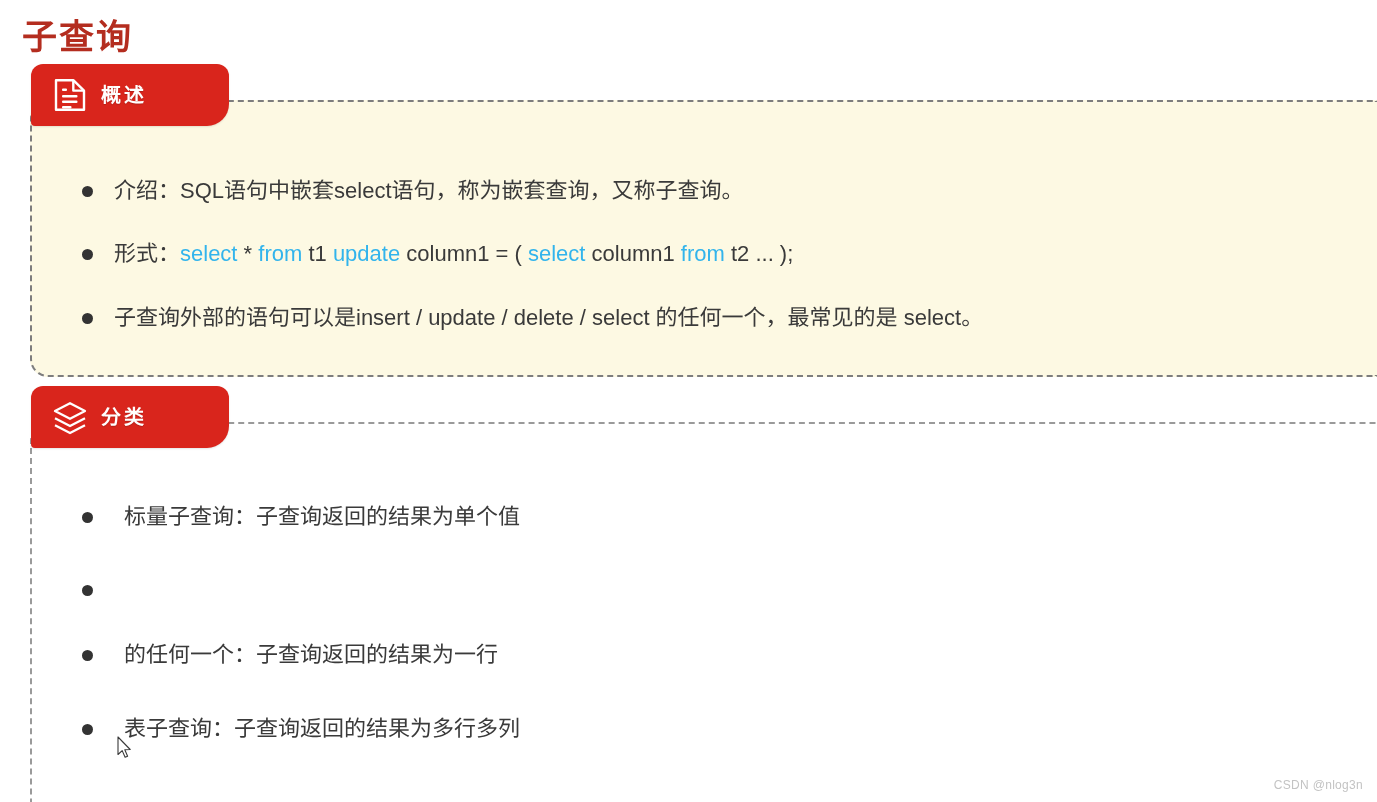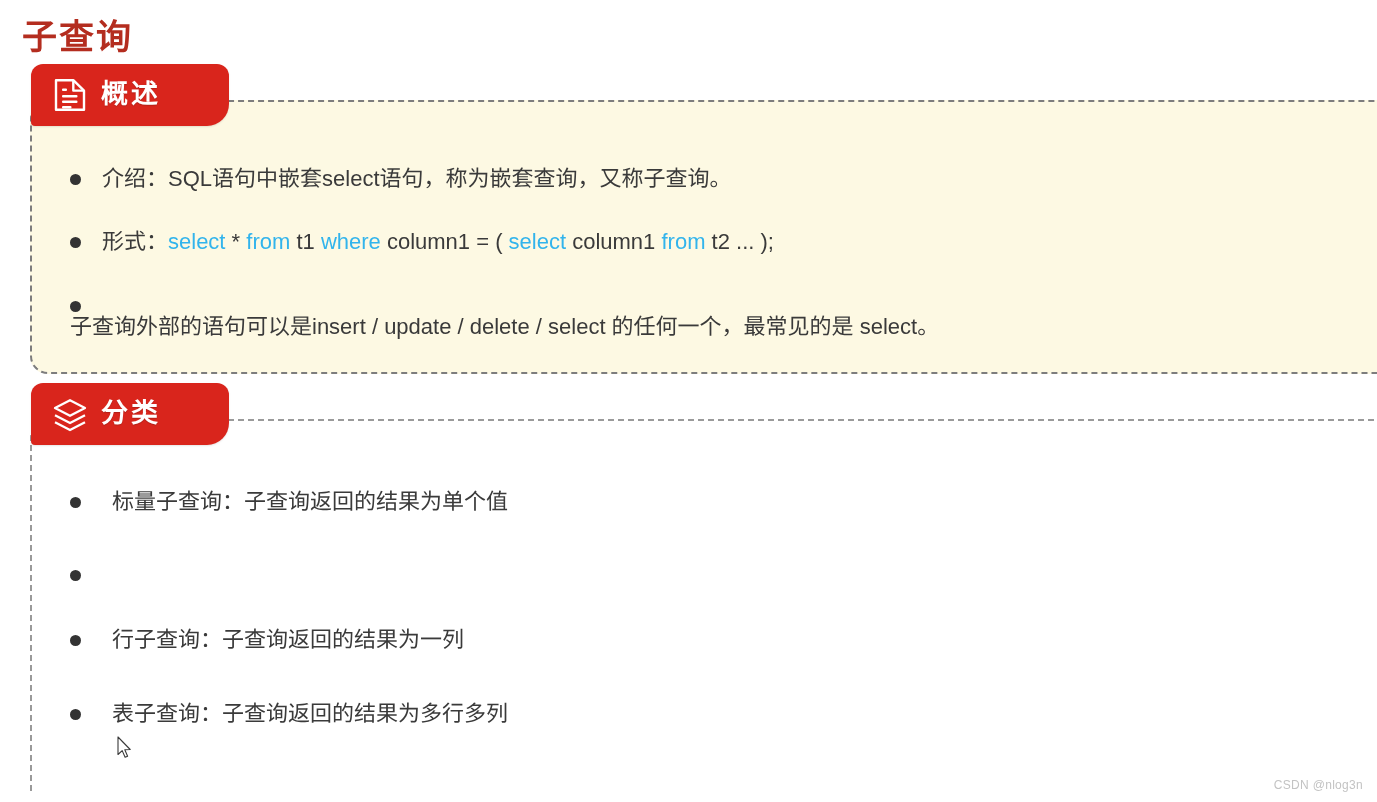--- a/index.html
+++ b/index.html
@@ -61,37 +61,37 @@
     background: #d9251c;
     color: #ffffff;
     border-radius: 12px 12px 22px 4px;
     padding: 11px 30px 11px 22px;
     height: 62px;
     box-shadow: 0 1px 2px rgba(0,0,0,0.10);
     z-index: 5;
     min-width: 198px;
   }
   .badge-label {
-    font-size: 27px;
+    font-size: 20px;
     font-weight: bold;
     letter-spacing: 3px;
     line-height: 1;
     text-shadow: 0 1px 1px rgba(0,0,0,0.18);
   }
   .badge-icon {
     width: 34px;
     height: 36px;
     flex: 0 0 auto;
     display: block;
   }
 
   
   ul.bullets {
     list-style: none;
-    margin: 0;
+    margin: 12px;
     padding: 0;
   }
   ul.bullets li {
     display: flex;
     align-items: flex-start;
     font-size: 22px;
     color: #3a3a3a;
     line-height: 1.35;
     white-space: nowrap;
   }
@@ -111,21 +111,21 @@
 
   
   #overview-section { margin-top: 40px; }
   #overview-body {
     padding: 62px 0 30px 0;
     width: 1347px;
     border-right: none;
     border-radius: 18px 0 0 18px;
   }
   #overview-body ul.bullets li { margin-bottom: 34px; padding-left: 38px; }
-  #overview-body ul.bullets li:last-child { margin-bottom: 0; flex-direction: column; }
+  #overview-body ul.bullets li:last-child { margin-bottom: 0; }
 
   
   #category-section { margin-top: 45px; }
   #category-body {
     padding: 66px 15px 20px 0;
     width: 1347px;
     border-right: none;
     border-bottom: none;
     border-radius: 18px 0 0 0;
     min-height: 290px;
@@ -175,21 +175,21 @@
       <span class="badge-label">概述</span>
     </div>
 
     <ul class="bullets">
       <li>
         <span class="dot"></span>
         <span class="bullet-text"><span>介绍：SQL语句中嵌套select语句，称为嵌套查询，又称子查询。</span></span>
       </li>
       <li>
         <span class="dot"></span>
-        <span class="bullet-text"><span>形式：</span><span class="kw">select</span><span> * </span><span class="kw">from</span><span>  t1  </span><span class="kw">where</span><span> column1 = ( </span><span class="kw">select</span><span> column1 </span><span class="kw">from</span><span> t2 ... );</span></span>
+        <span class="bullet-text"><span>形式：</span><span class="kw">select</span><span> * </span><span class="kw">from</span><span>  t1  </span><span class="kw">update</span><span> column1 = ( </span><span class="kw">select</span><span> column1 </span><span class="kw">from</span><span> t2 ... );</span></span>
       </li>
       <li>
         <span class="dot"></span>
         <span class="bullet-text"><span>子查询外部的语句可以是insert / update / delete / select 的任何一个，最常见的是 select。</span></span>
       </li>
     </ul>
   </div>
 </section>
 
 <section class="section" id="category-section">
@@ -209,21 +209,21 @@
     <ul class="bullets">
       <li>
         <span class="dot"></span>
         <span class="bullet-text"><span>标量子查询：子查询返回的结果为单个值</span></span>
       </li>
       <li>
         <span class="dot"></span>
       </li>
       <li>
         <span class="dot"></span>
-        <span class="bullet-text"><span>行子查询：子查询返回的结果为一列</span></span>
+        <span class="bullet-text"><span>的任何一个：子查询返回的结果为一行</span></span>
       </li>
       <li>
         <span class="dot"></span>
         <span class="bullet-text"><span>表子查询：子查询返回的结果为多行多列</span></span>
       </li>
     </ul>
   </div>
 </section>
 
 <div class="watermark">CSDN @nlog3n</div>

